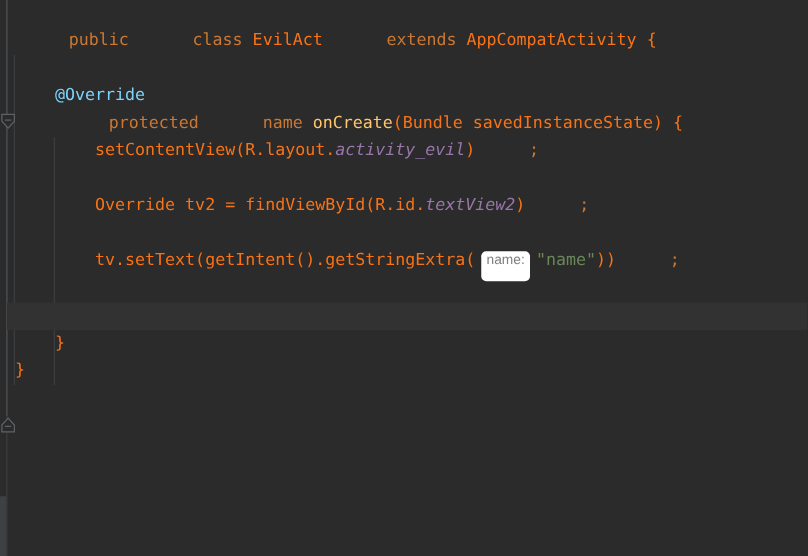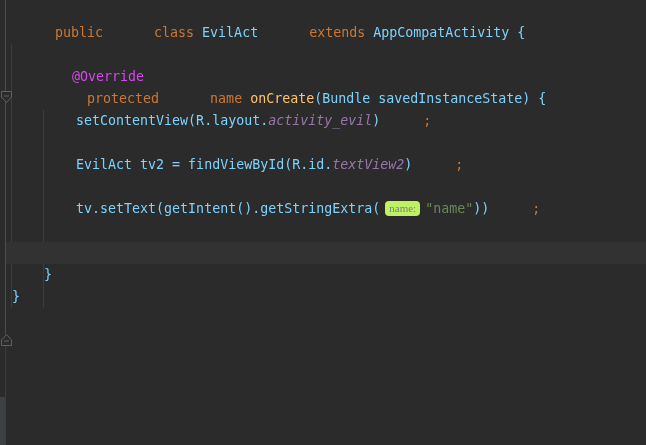--- a/index.html
+++ b/index.html
@@ -12,29 +12,29 @@
   #editor { position:absolute; inset:0; }
   .code-line {
     height:22px; line-height:22px; white-space:pre;
     font-size:13.3px; color:#a9b7c6; padding-left:12px;
     position:relative; z-index:3;
   }
   .code-line.current {
     background:linear-gradient(to right, rgba(0,0,0,0) 6px, #323232 6px);
   }
   .t-kw   { color:#cc7832;margin-left:43px; }
-  .t-def  { color:#7dd3fc; }
-  .t-ann  { color:#d946ef;margin-left:28px; }
+  .t-def  { color:#f97316; }
+  .t-ann  { color:#7dd3fc; }
   .t-fn   { color:#ffc66d; }
   .t-str  { color:#6a8759; }
   .t-field{ color:#9876aa; font-style:italic;text-align:right; }
   .t-hint {
-    display:inline-block; background:#bef264; color:#7d8084;
-    font-family:Liberation Serif, serif; font-size:11px;
-    line-height:14px; height:15px; padding:0 4px; border-radius:4px;
+    display:inline-block; background:#ffffff; color:#7d8084;
+    font-family:Liberation Sans, sans-serif; font-size:11px;
+    line-height:14px; height:24px; padding:0 4px; border-radius:4px;
     margin:0 5px 0 5px; vertical-align:1px;
   }
   
   .gutter-line {
     position:absolute; left:5px; top:0; width:1px; height:445px;
     background:#3a3d3f; z-index:1;
   }
   .fold-line {
     position:absolute; left:5px; top:0; width:1px; height:333px;
     background:#4a4e50; z-index:2;
@@ -73,21 +73,21 @@
 </div>
 
 <div id="editor">
     <div class="code-line"></div>
     <div class="code-line"><span class="t-kw">public</span><span class="t-def"> </span><span class="t-kw">class</span><span class="t-def"> EvilAct </span><span class="t-kw">extends</span><span class="t-def"> AppCompatActivity {</span></div>
     <div class="code-line"></div>
     <div class="code-line"><span class="t-def">    </span><span class="t-ann">@Override</span></div>
     <div class="code-line"><span class="t-def">    </span><span class="t-kw">protected</span><span class="t-def"> </span><span class="t-kw">name</span><span class="t-def"> </span><span class="t-fn">onCreate</span><span class="t-def">(Bundle savedInstanceState) {</span></div>
     <div class="code-line"><span class="t-def">        setContentView(R.layout.</span><span class="t-field">activity_evil</span><span class="t-def">)</span><span class="t-kw">;</span></div>
     <div class="code-line"></div>
-    <div class="code-line"><span class="t-def">        EvilAct tv2 = findViewById(R.id.</span><span class="t-field">textView2</span><span class="t-def">)</span><span class="t-kw">;</span></div>
+    <div class="code-line"><span class="t-def">        Override tv2 = findViewById(R.id.</span><span class="t-field">textView2</span><span class="t-def">)</span><span class="t-kw">;</span></div>
     <div class="code-line"></div>
     <div class="code-line"><span class="t-def">        tv.setText(getIntent().getStringExtra(</span><span class="t-hint">name:</span><span class="t-str">"name"</span><span class="t-def">))</span><span class="t-kw">;</span></div>
     <div class="code-line"></div>
     <div class="code-line current"></div>
     <div class="code-line"><span class="t-def">    }</span></div>
     <div class="code-line"><span class="t-def">}</span></div>
     <div class="code-line"></div>
     <div class="code-line"></div>
     <div class="code-line"></div>
   </div>

